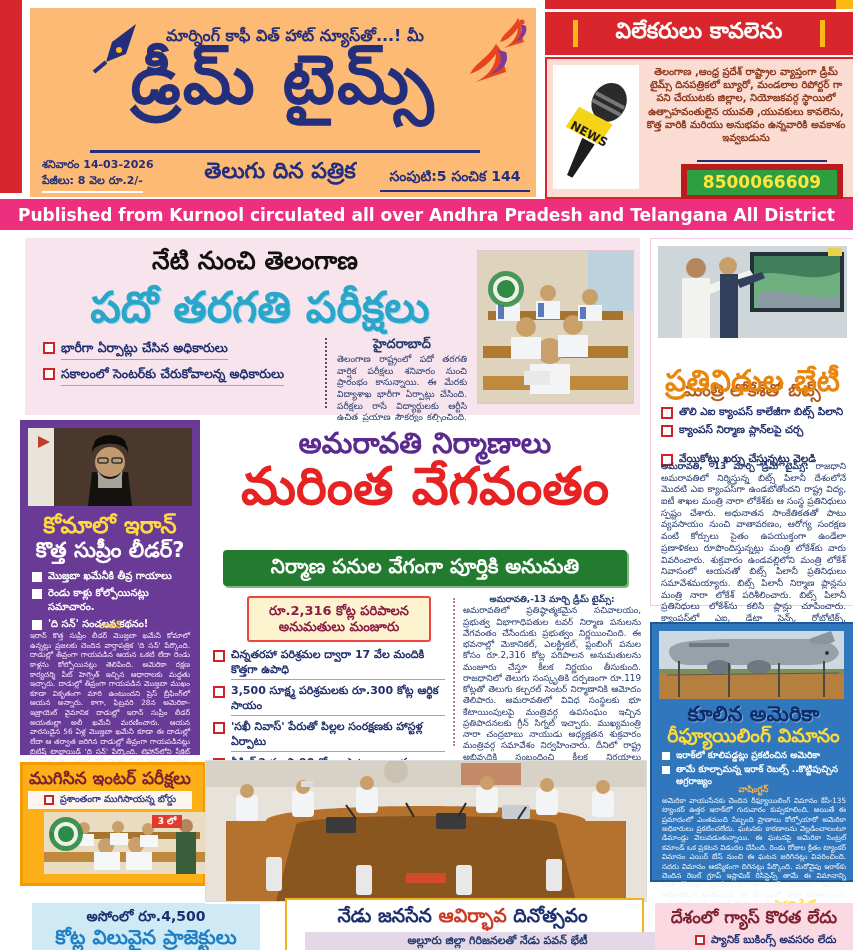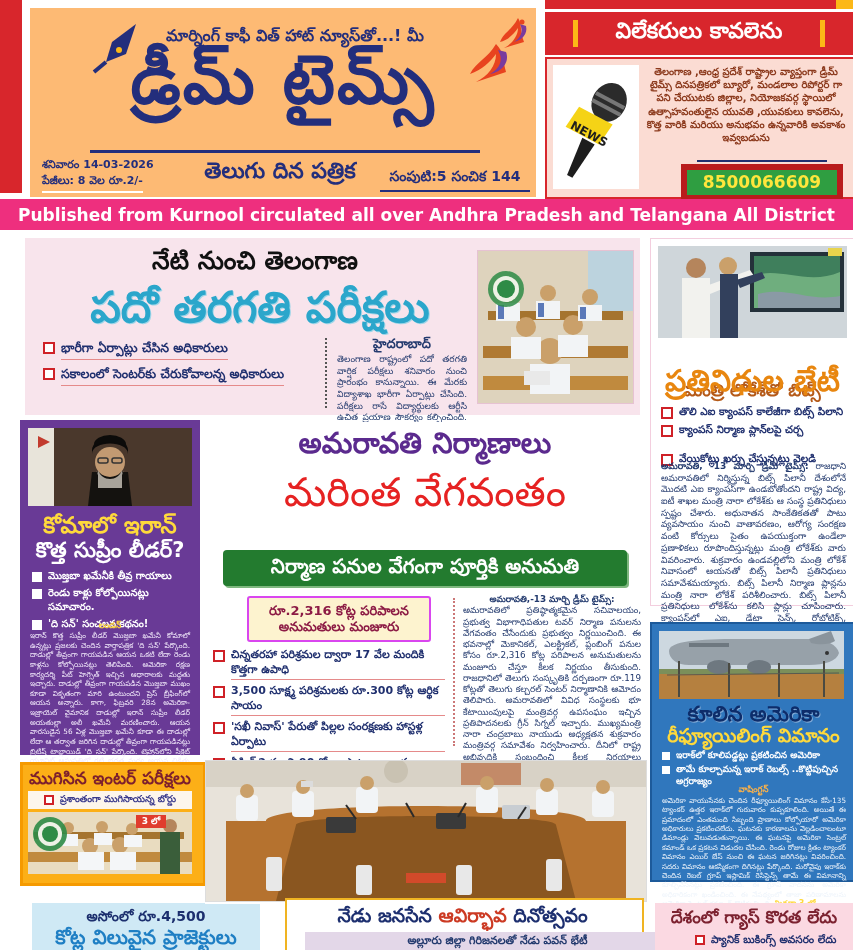--- a/index.html
+++ b/index.html
@@ -214,21 +214,21 @@
       <span style="color:#ffd93b;font-weight:bold;font-size:8px;">-మిగతా 3 లో</span>
     </div>
   </div>
 
   <div class="abs" style="left:20px;top:762px;width:180px;height:118px;background:#fcaf17;border:3px solid #f59a00;">
     <div class="abs c" style="left:0;top:3px;width:174px;font-size:17px;font-weight:bold;color:#7c1f2e;">ముగిసిన ఇంటర్ పరీక్షలు</div>
     <div class="abs" style="left:5px;top:26px;width:164px;height:18px;background:#fdf6ec;display:flex;align-items:center;justify-content:center;gap:6px;">
       <span class="sq" style="width:6px;height:6px;margin-top:0;"></span>
       <span style="font-size:9.5px;font-weight:bold;color:#3a3a8c;">ప్రశాంతంగా ముగిసాయన్న బోర్డు</span>
     </div>
-    <div class="abs" style="left:5px;top:47px;width:190px;height:62px;overflow:hidden;">
+    <div class="abs" style="left:21px;top:47px;width:190px;height:62px;overflow:hidden;">
       <svg width="164" height="62" viewBox="0 0 164 62">
         <rect width="164" height="62" fill="#e9dcc0"></rect>
         <rect x="0" y="40" width="164" height="10" fill="#c08a3e"></rect>
         <rect x="6" y="20" width="150" height="7" fill="#a5742f"></rect>
         <g fill="#caa06a">
             <circle cx="40" cy="16" r="6"></circle>
             <circle cx="74" cy="15" r="6"></circle>
             <circle cx="104" cy="17" r="6"></circle>
             <circle cx="62" cy="34" r="8"></circle>
             <circle cx="92" cy="33" r="8"></circle>
@@ -250,25 +250,25 @@
     </div>
   </div>
 
   <div class="abs" style="left:32px;top:903px;width:228px;height:47px;background:#cfe9f5;">
     <div class="abs c" style="left:0;top:5px;width:228px;font-size:14px;font-weight:bold;color:#1c2f6e;">అసోంలో రూ.4,500</div>
     <div class="abs c" style="left:0;top:22px;width:228px;font-size:20px;font-weight:bold;color:#1f7fc4;">కోట్ల విలువైన ప్రాజెక్టులు</div>
   </div>
 
   <div class="abs" style="left:205px;top:422px;width:440px;height:482px;background:#ffffff;">
     <div class="abs c" style="left:0;top:4px;width:440px;font-size:29px;font-weight:bold;color:#5b2a8e;">అమరావతి నిర్మాణాలు</div>
-    <div class="abs c" style="left:0;top:50px;width:440px;font-size:40px;font-weight:normal;color:#e62222;line-height:1.0;">మరింత వేగవంతం</div>
+    <div class="abs c" style="left:0;top:38px;width:440px;font-size:52px;font-weight:bold;color:#e62222;line-height:1.0;">మరింత వేగవంతం</div>
     <div class="abs c" style="left:18px;top:128px;width:404px;height:36px;background:#237b2f;border-radius:4px;box-shadow:2px 2px 0 #7fb77f;display:flex;align-items:center;justify-content:center;">
       <span style="color:#ffffff;font-size:20px;font-weight:bold;">నిర్మాణ పనుల వేగంగా పూర్తికి అనుమతి</span>
     </div>
-    <div class="abs c" style="left:42px;top:174px;width:180px;height:42px;background:#fdf3cf;border:2px solid #d946ef;border-radius:3px;display:flex;align-items:center;justify-content:flex-start;">
+    <div class="abs c" style="left:42px;top:174px;width:180px;height:42px;background:#fdf3cf;border:2px solid #ef4444;border-radius:3px;display:flex;align-items:center;justify-content:flex-start;">
       <span style="color:#8c1b45;font-size:13px;font-weight:bold;line-height:1.25;">రూ.2,316 కోట్ల పరిపాలన అనుమతులు మంజూరు</span>
     </div>
     <div class="abs" style="left:8px;top:226px;width:232px;">
       <div class="bullet-row" style="margin-bottom:4px;">
           <span class="sq"></span>
         <span class="ub" style="font-size:11px;font-weight:bold;color:#20306f;">చిన్నతరహా పరిశ్రమల ద్వారా 17 వేల మందికి కొత్తగా ఉపాధి</span>
         </div>
       <div class="bullet-row" style="margin-bottom:4px;">
           <span class="sq"></span>
         <span class="ub" style="font-size:11px;font-weight:bold;color:#20306f;">3,500 సూక్ష్మ పరిశ్రమలకు రూ.300 కోట్ల ఆర్థిక సాయం</span>

